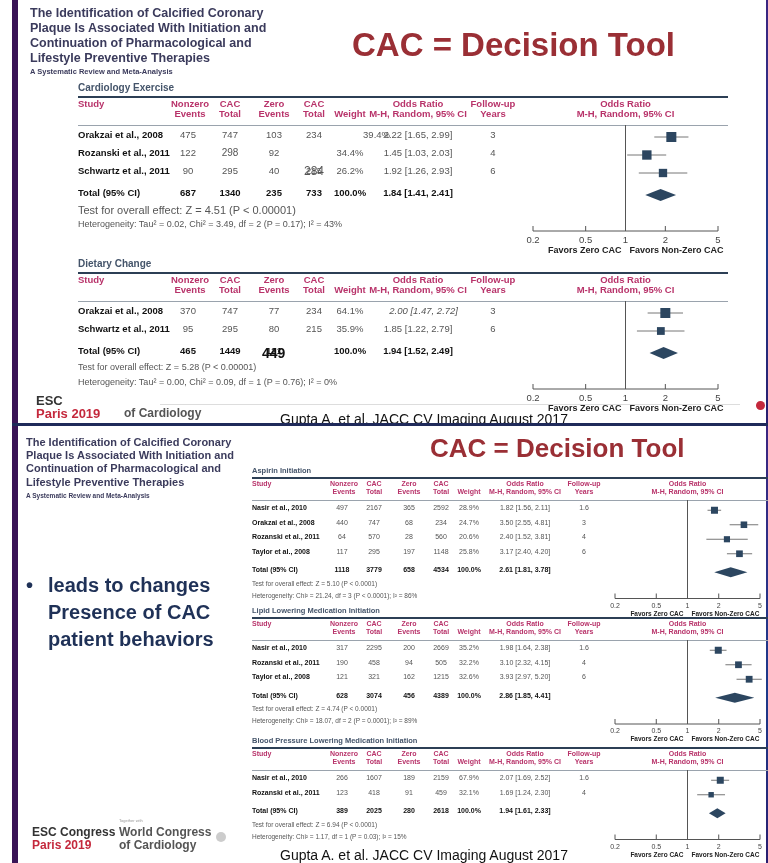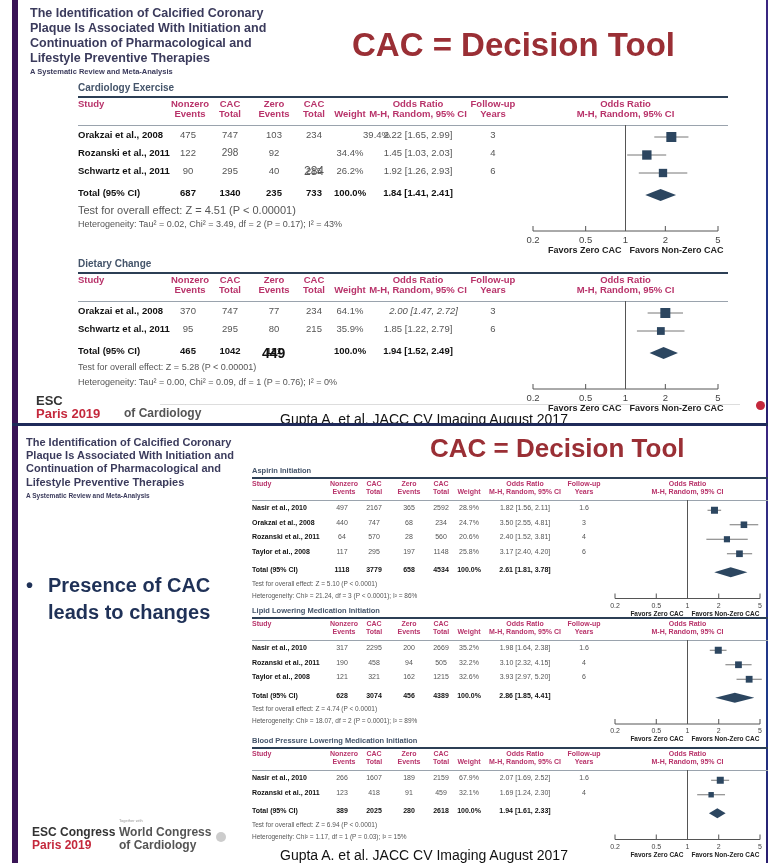--- a/index.html
+++ b/index.html
@@ -209,21 +209,21 @@
       <div class="cell study" style="top: 65px; font-size: 9.5px; left: 0px;">Schwartz et al., 2011</div>
       <div class="cell " style="top: 65px; font-size: 9.5px; left: 70px; width: 80px; text-align: center;">95</div>
       <div class="cell " style="top: 65px; font-size: 9.5px; left: 112px; width: 80px; text-align: center;">295</div>
       <div class="cell " style="top: 65px; font-size: 9.5px; left: 156px; width: 80px; text-align: center;">80</div>
       <div class="cell " style="top: 65px; font-size: 9.5px; left: 196px; width: 80px; text-align: center;">215</div>
       <div class="cell " style="top: 65px; font-size: 9.5px; left: 232px; width: 80px; text-align: center;">35.9%</div>
       <div class="cell " style="top: 65px; font-size: 9.5px; left: 300px; width: 80px; text-align: center;">1.85 [1.22, 2.79]</div>
       <div class="cell " style="top: 65px; font-size: 9.5px; left: 375px; width: 80px; text-align: center;">6</div>
       <div class="cell total" style="top: 87px; font-size: 9.5px; left: 0px;">Total (95% CI)</div>
       <div class="cell total" style="top: 87px; font-size: 9.5px; left: 70px; width: 80px; text-align: center;">465</div>
-      <div class="cell total" style="top: 87px; font-size: 9.5px; left: 112px; width: 80px; text-align: center;">1042</div>
+      <div class="cell total" style="top: 87px; font-size: 9.5px; left: 112px; width: 80px; text-align: center;">1449</div>
       <div class="cell total" style="top: 87px; font-size: 9.5px; left: 156px; width: 80px; text-align: center;">121</div>
       <div class="cell total" style="top: 87px; font-size: 14px; left: 184px; width: 80px; text-align: left;">449</div>
       <div class="cell total" style="top: 87px; font-size: 9.5px; left: 232px; width: 80px; text-align: center;">100.0%</div>
       <div class="cell total" style="top: 87px; font-size: 9.5px; left: 300px; width: 80px; text-align: center;">1.94 [1.52, 2.49]</div>
       <div class="note" style="left: 0px; top: 104px; font-size: 9px;">Test for overall effect: Z = 5.28 (P &lt; 0.00001)</div>
       <div class="note" style="left: 0px; top: 118.5px; font-size: 9px;">Heterogeneity: Tau² = 0.00, Chi² = 0.09, df = 1 (P = 0.76); I² = 0%</div>
     </div>
 
   <div class="esc" style="left:24px; top:394px; font-size:13px; color:#333;">ESC</div>
   <div class="esc" style="left:24px; top:407px; font-size:13px; color:#c4283c;">Paris 2019</div>
@@ -242,22 +242,23 @@
     <div>Plaque Is Associated With Initiation and</div>
     <div>Continuation of Pharmacological and</div>
     <div>Lifestyle Preventive Therapies</div>
   </div>
   <div class="paper-sub" style="left:14px; top:66px; font-size:6.5px;">A Systematic Review and Meta-Analysis</div>
   <div class="big-title" style="left:418px; top:7px; font-size:26px;">CAC = Decision Tool</div>
 
   <div class="bullet" style="left:14px; top:146px; font-size:20px;">
     <div style="position:absolute; left:0; top:0;">•</div>
     <div style="padding-left:22px;">
+      <div>leads to changes</div>
       <div>Presence of CAC</div>
-      <div>leads to changes</div>
+      <div>patient behaviors</div>
     </div>
   </div>
 
   <div class="plot" id="plot2" style="left:240px; top:40px; width:520px; height:130px;">
       <div class="plot-title" style="font-size: 7.5px;">Aspirin Initiation</div>
       <div class="hdr-line" style="top: 11px; width: 518px;"></div>
       <div class="cell hdr" style="left: 0px; top: 14px; width: 80px; font-size: 7px; text-align: left;">
         <div>Study</div>
       </div>
       <div class="cell hdr" style="left: 72px; top: 14px; width: 40px; font-size: 7px; text-align: center;">

